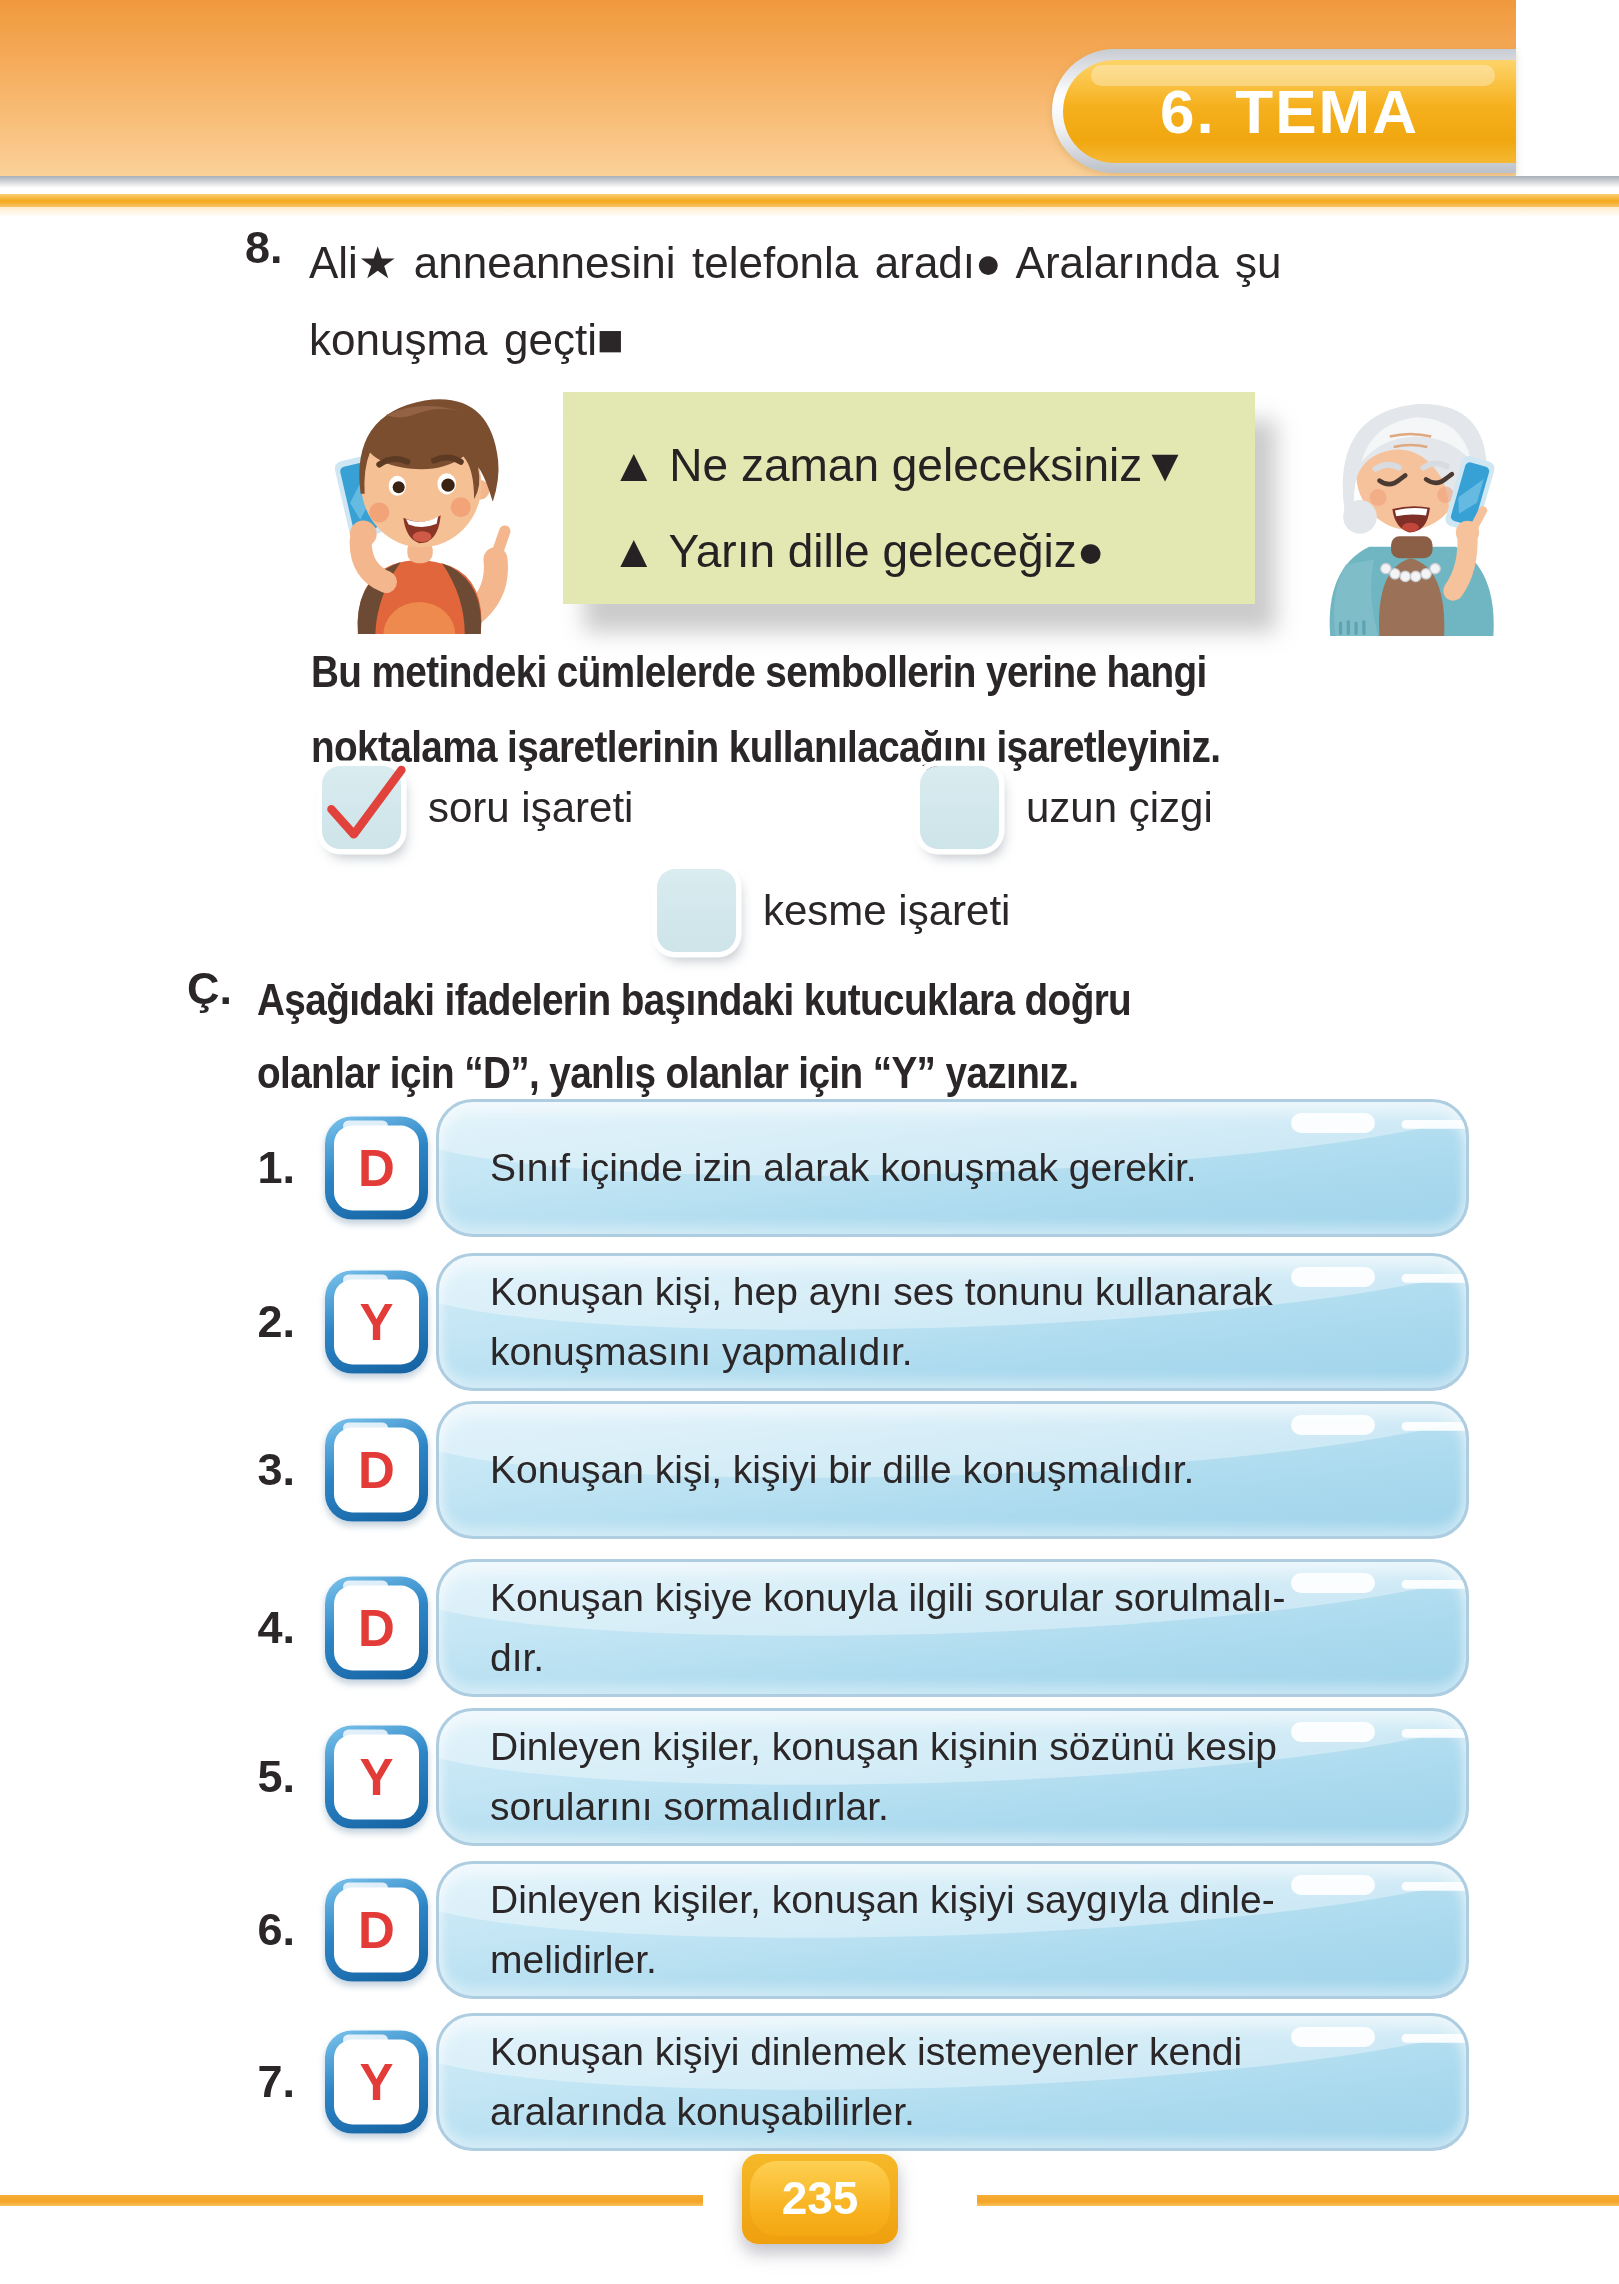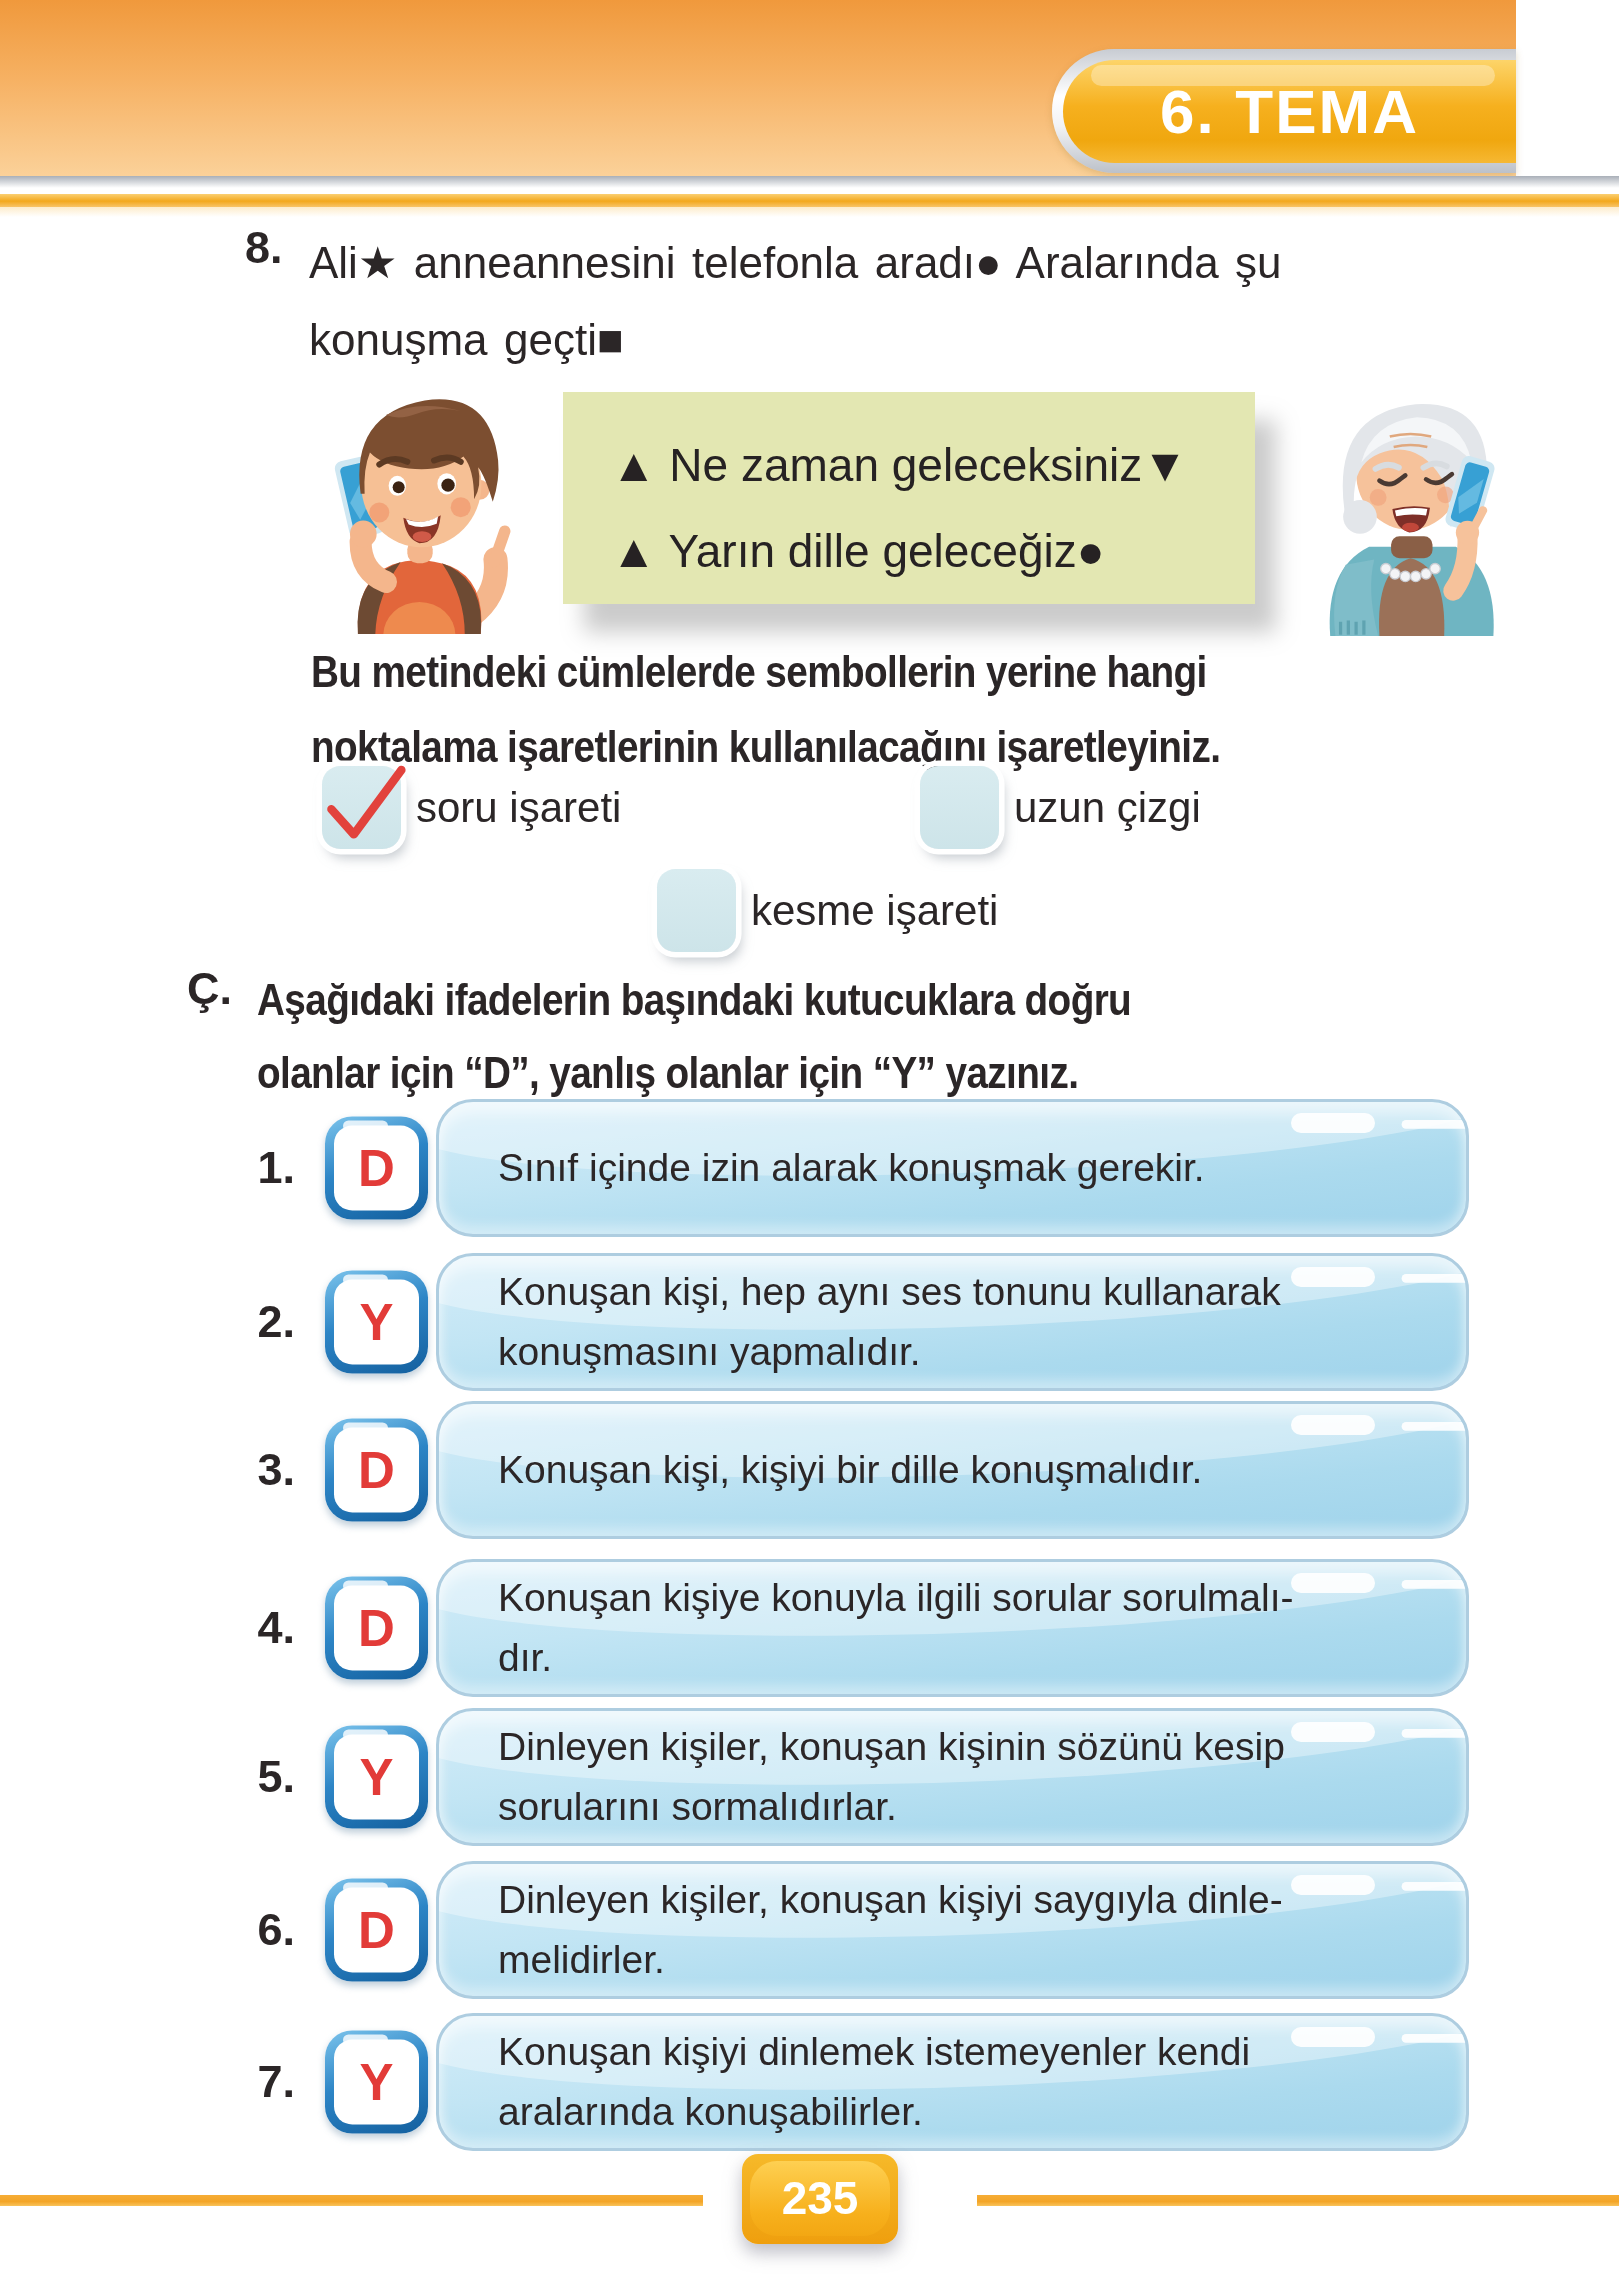--- a/index.html
+++ b/index.html
@@ -37,21 +37,21 @@
   .grandma{position:absolute;left:1298px;top:377px;width:225px;height:259px;}
   .dialog{position:absolute;left:563px;top:392px;width:692px;height:212px;
     background:var(--dialog-green,#e3e7b2);
     box-shadow:21px 28px 21px rgba(125,125,125,.40);}
   .dialog-text{padding:29.5px 0 0 48px;font-size:46px;line-height:86px;color:#262223;}
   
   .instruction{position:absolute;left:311px;top:634px;width:1301px;margin:0;
     font-size:44px;font-weight:700;line-height:75px;white-space:pre-line;
     transform:scaleX(.88);transform-origin:left top;letter-spacing:-0.7px;}
   
-  .opt{position:absolute;display:flex;align-items:center;gap:15px;}
+  .opt{position:absolute;display:flex;align-items:center;gap:27px;}
   .chk{position:relative;width:79px;height:83px;border-radius:18.3px;
     background:linear-gradient(180deg,#d9ecf0 0%,var(--checkbox-blue,#cde4e9) 100%);
     box-shadow:0 0 0 5.6px #ffffff,4.2px 8.4px 11.2px rgba(150,158,168,.55);}
   .chk svg{position:absolute;left:-5.6px;top:-9.8px;overflow:visible;}
   .opt-label{font-size:42px;color:#2b2627;}
   
   .c-letter{position:absolute;left:187px;top:963px;font-size:45px;font-weight:700;}
   .c-heading{position:absolute;left:257px;top:963px;width:1336px;margin:0;
     font-size:44px;font-weight:700;line-height:73px;white-space:pre-line;
     transform:scaleX(.88);transform-origin:left top;letter-spacing:-0.7px;}
@@ -71,21 +71,21 @@
   .bubble{position:absolute;left:436px;top:0;width:1033px;height:138px;box-sizing:border-box;
     border:3.5px solid #aecde0;border-radius:37px;
     background:linear-gradient(173deg,#d3edf9 0%,#c2e5f4 35%,#abdaee 70%,#9fd3eb 100%);
     box-shadow:inset 0 11.2px 14px rgba(255,255,255,.55),inset 0 -8.4px 11.2px rgba(255,255,255,.40);
     display:flex;align-items:center;overflow:hidden;}
   .bubble::before{content:"";position:absolute;left:-42px;top:-63px;width:1125px;height:134px;
     background:rgba(255,255,255,.35);border-radius:50%;transform:rotate(-2deg);}
   .bubble::after{content:"";position:absolute;right:91px;top:11.2px;width:84px;height:19.7px;
     border-radius:12.7px;background:rgba(255,255,255,.9);
     box-shadow:105px 1.4px 0 -5.6px rgba(255,255,255,.9);}
-  .bubble-text{position:relative;margin:12px;padding-left:47px;padding-right:32px;
+  .bubble-text{position:relative;margin:4px;padding-left:47px;padding-right:32px;
     font-size:39px;line-height:60px;white-space:pre-line;z-index:1;}
   
   .footer-line{position:absolute;top:2195px;height:10.5px;
     background:linear-gradient(180deg,#f6ad35 0%,#f3a528 60%,#f9c35a 100%);}
   .footer-line.left{left:0;width:703px;}
   .footer-line.right{left:977px;width:643px;}
   .page-badge{position:absolute;left:742px;top:2154px;width:156px;height:90px;
     border-radius:16px;background:linear-gradient(180deg,#f6b929 0%,#ef9f0e 100%);
     box-shadow:0 8.4px 17px rgba(140,140,155,.55);}
   .page-badge-inner{position:absolute;left:7.7px;top:7px;right:7.7px;bottom:8.4px;

